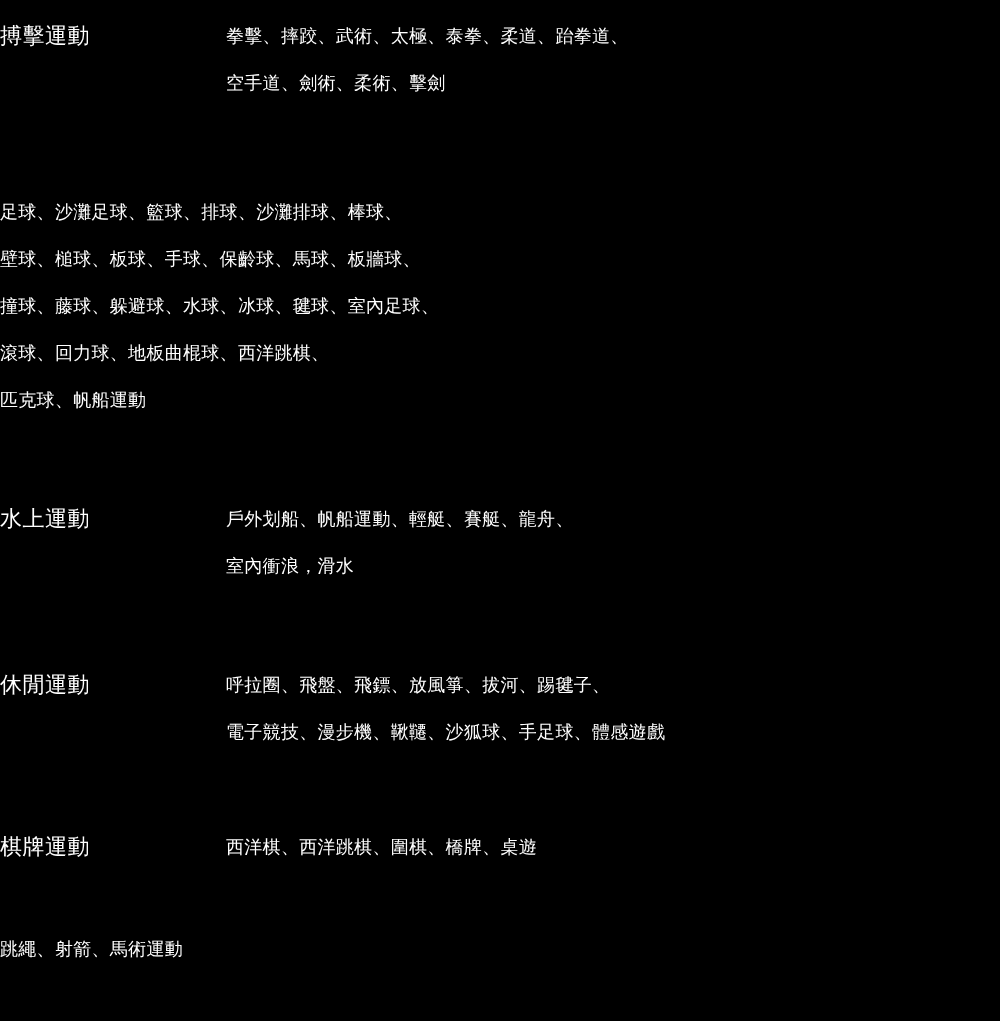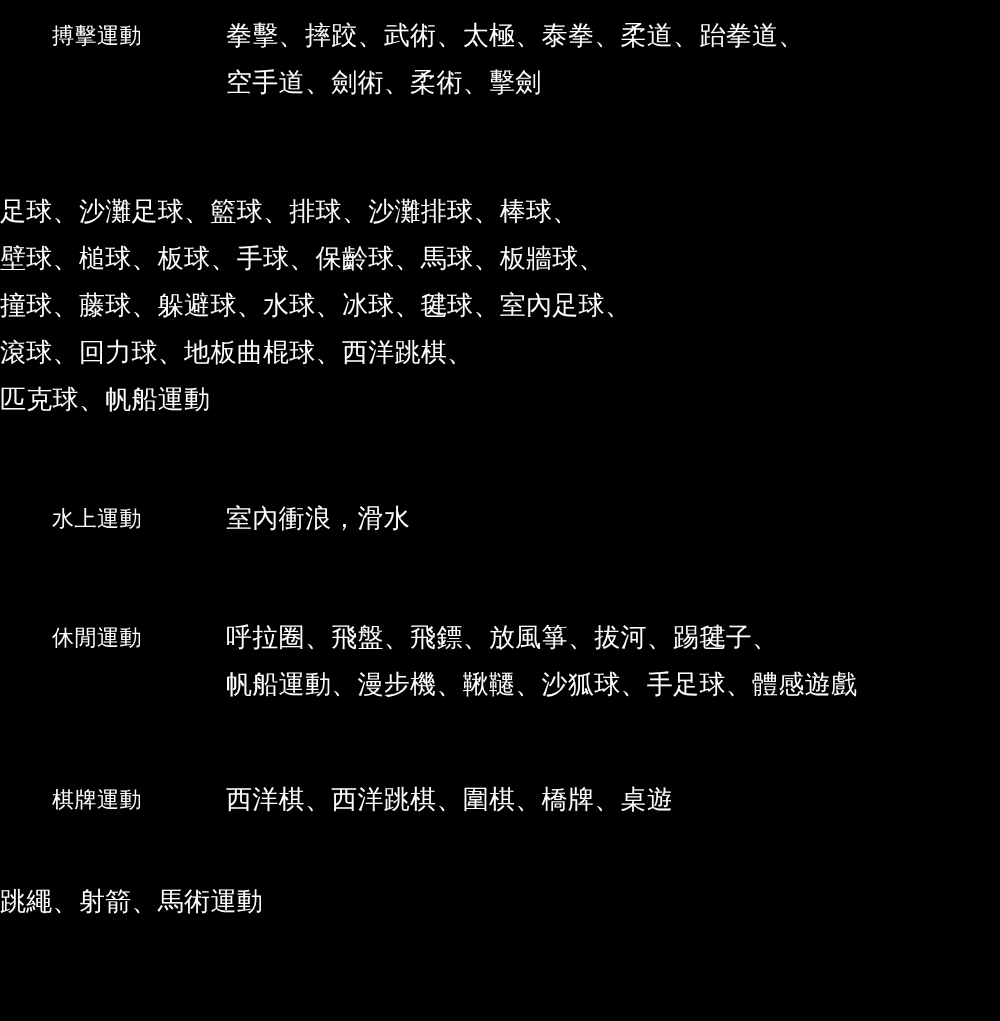--- a/index.html
+++ b/index.html
@@ -24,30 +24,29 @@
   }
   .row {
     display: flex;
     align-items: flex-start;
     padding: 0 0 0 0;
   }
   .cat-cell {
     width: 226px;
     flex: 0 0 226px;
     box-sizing: border-box;
-    padding-left: 52px;
     font-size: 22px;
     line-height: 47px;
     letter-spacing: 0.5px;
     white-space: nowrap;
   }
   .items-cell {
     flex: 1 1 auto;
     box-sizing: border-box;
-    font-size: 26px;
+    font-size: 18px;
     line-height: 47px;
     letter-spacing: 0.3px;
   }
   .items-cell .line {
     white-space: nowrap;
   }
   .gap-0 { height: 82px; }
   .gap-1 { height: 72px; }
   .gap-2 { height: 72px; }
   .gap-3 { height: 68px; }
@@ -75,30 +74,31 @@
       <div class="line">撞球、藤球、躲避球、水球、冰球、毽球、室內足球、</div>
       <div class="line">滾球、回力球、地板曲棍球、西洋跳棋、</div>
       <div class="line">匹克球、帆船運動</div>
     </div>
   </div>
   <div class="gap-1"></div>
 
   <div class="row">
     <div class="cat-cell">水上運動</div>
     <div class="items-cell">
+      <div class="line">戶外划船、帆船運動、輕艇、賽艇、龍舟、</div>
       <div class="line">室內衝浪，滑水</div>
     </div>
   </div>
   <div class="gap-2"></div>
 
   <div class="row">
     <div class="cat-cell">休閒運動</div>
     <div class="items-cell">
       <div class="line">呼拉圈、飛盤、飛鏢、放風箏、拔河、踢毽子、</div>
-      <div class="line">帆船運動、漫步機、鞦韆、沙狐球、手足球、體感遊戲</div>
+      <div class="line">電子競技、漫步機、鞦韆、沙狐球、手足球、體感遊戲</div>
     </div>
   </div>
   <div class="gap-3"></div>
 
   <div class="row">
     <div class="cat-cell">棋牌運動</div>
     <div class="items-cell">
       <div class="line">西洋棋、西洋跳棋、圍棋、橋牌、桌遊</div>
     </div>
   </div>

